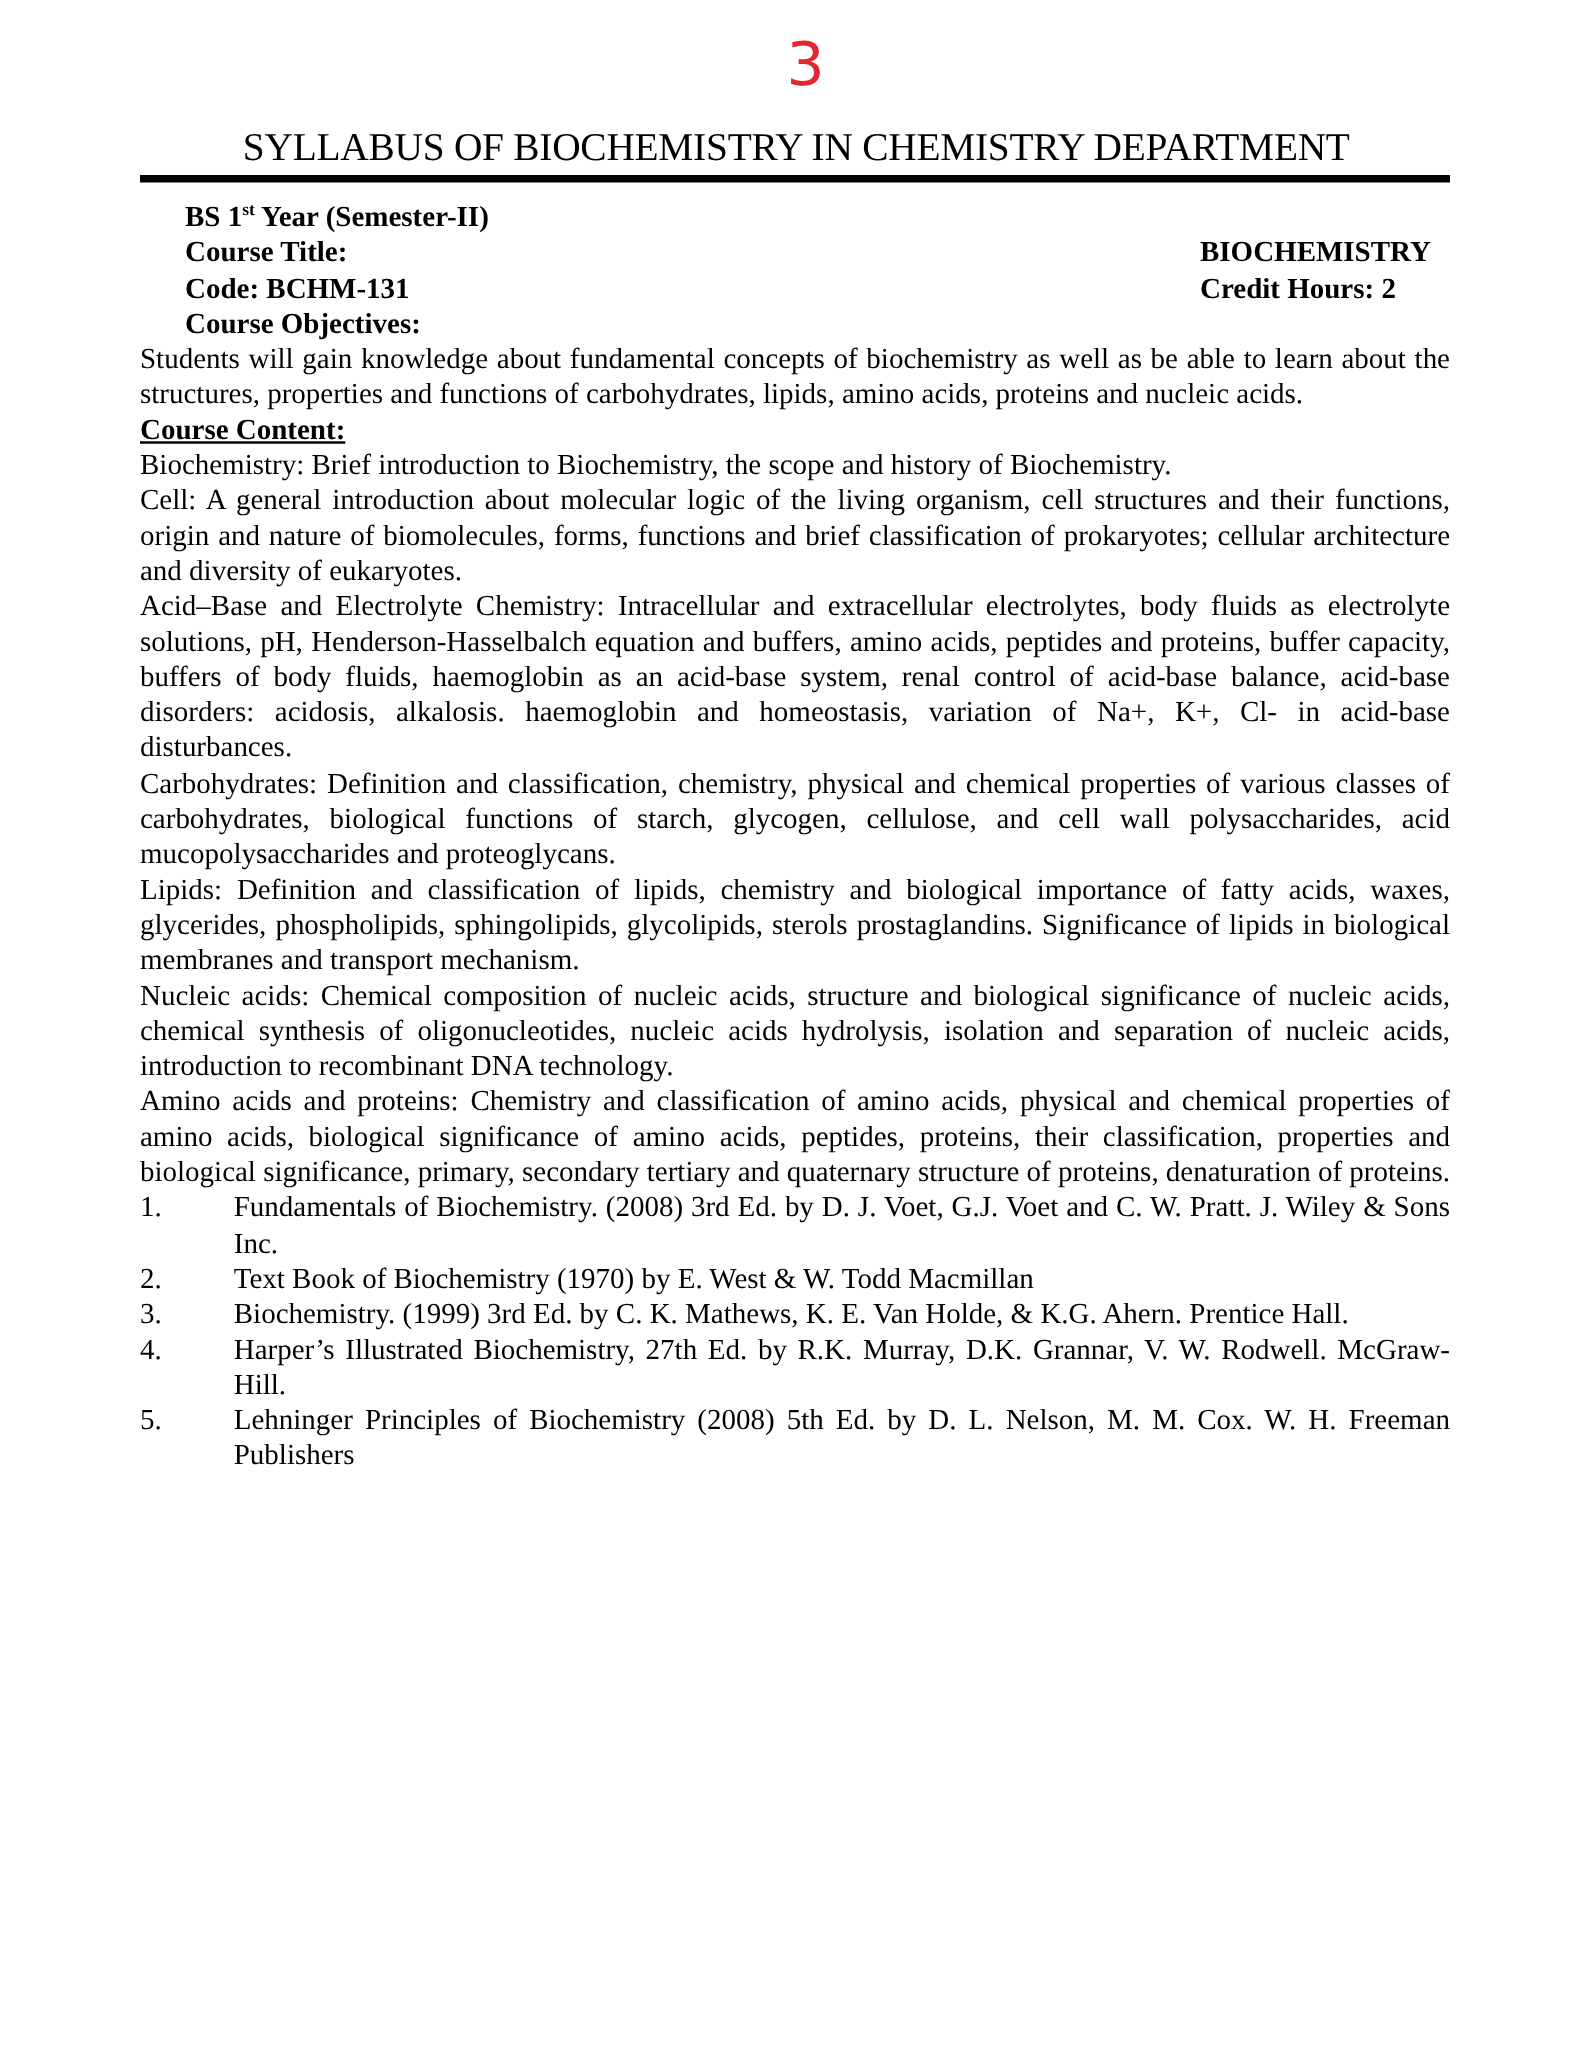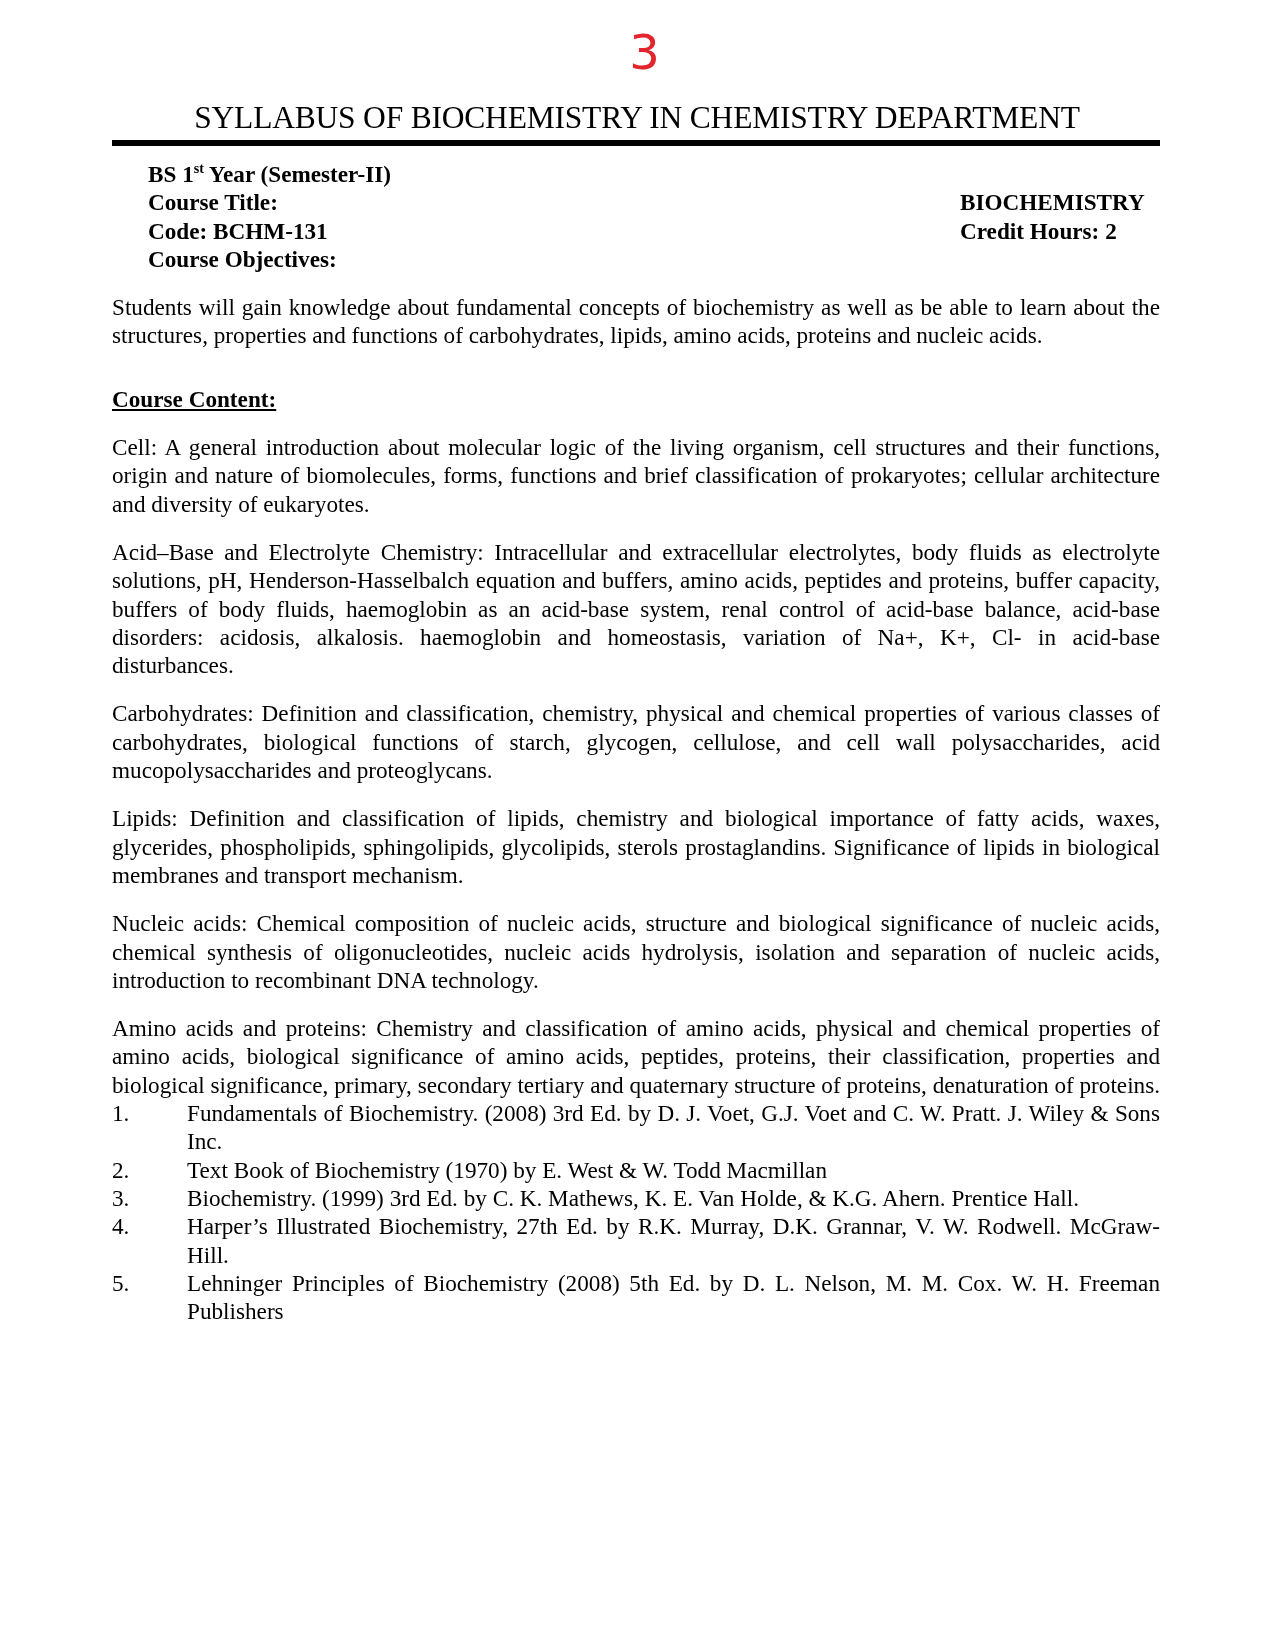--- a/index.html
+++ b/index.html
@@ -20,22 +20,22 @@
       position: absolute; top: 140px; left: 112px; width: 1048px; height: 6px; background: #000;
     }
     .content {
       position: absolute; top: 160px; left: 112px; width: 1048px;
       font-size: 23.2px; line-height: 28.3px;
     }
     .b { font-weight: bold; margin-left: 36px; }
     .row { display: flex; justify-content: space-between; }
     .row .right { width: 200px; text-align: left; }
     sup { font-size: 14px; line-height: 0; vertical-align: super; }
-    .u { text-decoration: underline; font-weight: bold; margin-top: 35px; }
-    .para { text-align: justify; margin-top: 20px; }
+    .u { text-decoration: underline; font-weight: bold; }
+    .para { text-align: justify; }
     .books { margin: 0; padding: 0; list-style: none; }
     .books li { display: flex; text-align: justify; }
     .books .num { width: 75px; flex: 0 0 75px; }
     .books .txt { flex: 1; }
   </style>
 </head>
 <body>
 
 <div class="page-number">3</div>
 <div class="main-title">SYLLABUS OF BIOCHEMISTRY IN CHEMISTRY DEPARTMENT</div>
@@ -51,20 +51,21 @@
   </div>
   <div class="row b">
     <span>Code: BCHM-131</span>
     <span class="right">Credit Hours: 2</span>
   </div>
 
   <div class="b">Course Objectives:</div>
   <div class="para">Students will gain knowledge about fundamental concepts of biochemistry as well as be able to learn about the structures, properties and functions of carbohydrates, lipids, amino acids, proteins and nucleic acids.</div>
 
   <div class="u">Course Content:</div>
+  <div class="para">Biochemistry: Brief introduction to Biochemistry, the scope and history of Biochemistry.</div>
   <div class="para">Cell: A general introduction about molecular logic of the living organism, cell structures and their functions, origin and nature of biomolecules, forms, functions and brief classification of prokaryotes; cellular architecture and diversity of eukaryotes.</div>
   <div class="para">Acid–Base and Electrolyte Chemistry: Intracellular and extracellular electrolytes, body fluids as electrolyte solutions, pH, Henderson-Hasselbalch equation and buffers, amino acids, peptides and proteins, buffer capacity, buffers of body fluids, haemoglobin as an acid-base system, renal control of acid-base balance, acid-base disorders: acidosis, alkalosis. haemoglobin and homeostasis, variation of Na+, K+, Cl- in acid-base disturbances.</div>
   <div class="para">Carbohydrates: Definition and classification, chemistry, physical and chemical properties of various classes of carbohydrates, biological functions of starch, glycogen, cellulose, and cell wall polysaccharides, acid mucopolysaccharides and proteoglycans.</div>
   <div class="para">Lipids: Definition and classification of lipids, chemistry and biological importance of fatty acids, waxes, glycerides, phospholipids, sphingolipids, glycolipids, sterols prostaglandins. Significance of lipids in biological membranes and transport mechanism.</div>
   <div class="para">Nucleic acids: Chemical composition of nucleic acids, structure and biological significance of nucleic acids, chemical synthesis of oligonucleotides, nucleic acids hydrolysis, isolation and separation of nucleic acids, introduction to recombinant DNA technology.</div>
   <div class="para">Amino acids and proteins: Chemistry and classification of amino acids, physical and chemical properties of amino acids, biological significance of amino acids, peptides, proteins, their classification, properties and biological significance, primary, secondary tertiary and quaternary structure of proteins, denaturation of proteins.</div>
 
   <ol class="books">
     <li>
       <span class="num">1.</span>

